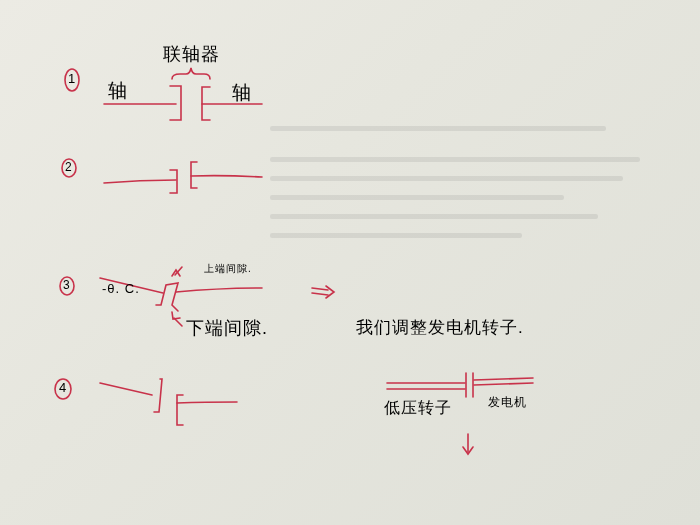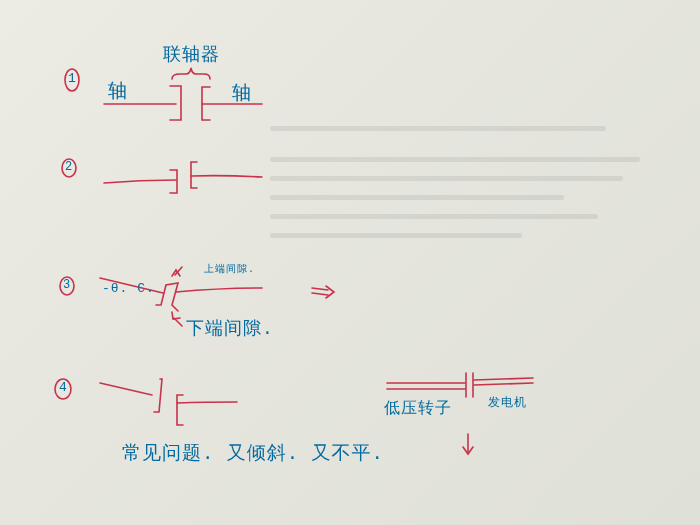--- a/index.html
+++ b/index.html
@@ -9,22 +9,22 @@
     position:relative;
     font-family: "DejaVu Sans", sans-serif;
   }
   .paper { position:absolute; left:0; top:0; width:700px; height:525px; }
   .ghost {
     position:absolute; left:270px; top:118px; width:420px; height:200px;
     opacity:0.18;
   }
   .ghost .gline { height:5px; background:#8a8a88; margin:14px 0 0 0; border-radius:2px; }
   .hw {
-    position:absolute; color:#0369a1; white-space:nowrap;
-    font-family: Liberation Mono, monospace; font-weight:normal;
+    position:absolute; color:#000000; white-space:nowrap;
+    font-family: Liberation Sans, sans-serif; font-weight:normal;
     letter-spacing:1px;
   }
   svg.sketch { position:absolute; left:0; top:0; }
 </style>
 </head>
 <body>
 
 <div class="paper">
 
   <div class="ghost">
@@ -92,18 +92,18 @@
   <span class="hw" style="left:59px;top:380px;font-size:13px">4</span>
 
   <span class="hw" style="left:163px;top:42px;font-size:18px">联轴器</span>
   <span class="hw" style="left:108px;top:78px;font-size:19px">轴</span>
   <span class="hw" style="left:232px;top:80px;font-size:19px">轴</span>
 
 
   <span class="hw" style="left:102px;top:281px;font-size:13px">-θ. C.</span>
   <span class="hw" style="left:204px;top:262px;font-size:10px">上端间隙.</span>
   <span class="hw" style="left:186px;top:316px;font-size:18px">下端间隙.</span>
+  <span class="hw" style="left:356px;top:316px;font-size:17px">我们调整发电机转子.</span>
 
-  <span class="hw" style="left:122px;top:440px;font-size:19px">常见问题. 又倾斜. 又不平.</span>
   <span class="hw" style="left:384px;top:398px;font-size:16px">低压转子</span>
   <span class="hw" style="left:488px;top:394px;font-size:12px">发电机</span>
 
 </div>
 
 </body></html>

